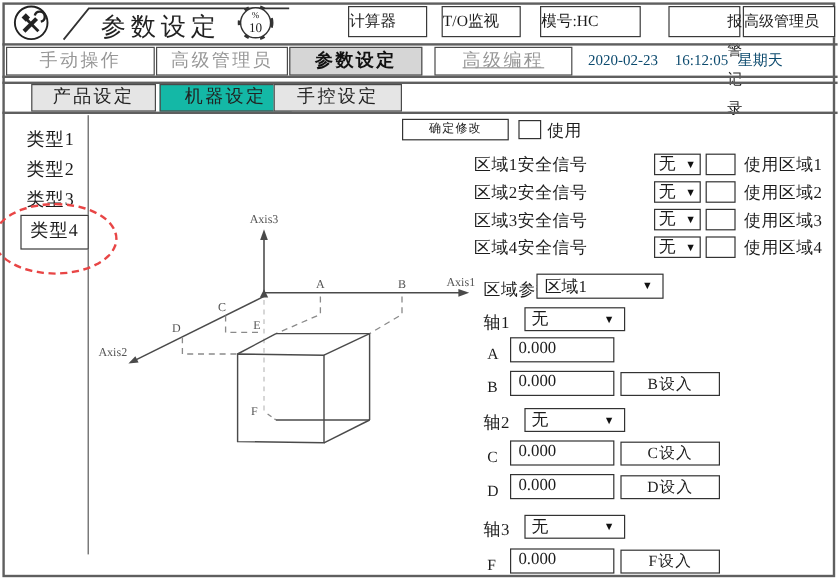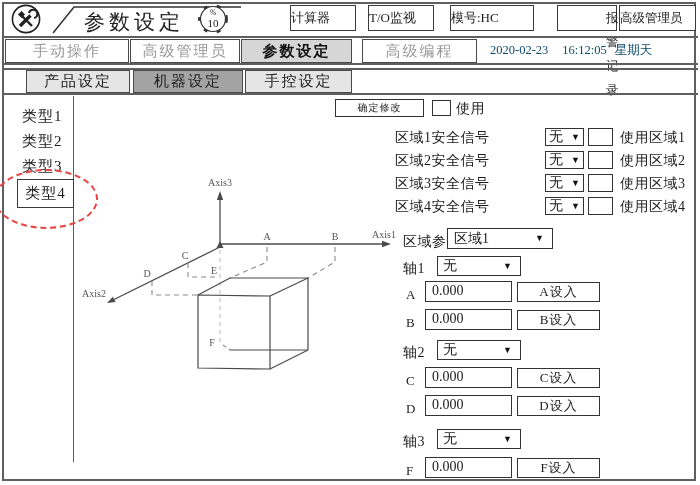--- a/index.html
+++ b/index.html
@@ -9,21 +9,21 @@
   .frame{position:absolute;left:2px;top:2px;width:694px;height:479px;border:2px solid #5f5f5f;box-sizing:border-box;}
   .hline{position:absolute;left:2px;width:696px;height:0;border-top:2px solid #5f5f5f;}
   .vline{position:absolute;width:0;border-left:1.5px solid #5a5a5a;}
   .topbtn{position:absolute;top:5px;height:26px;line-height:24px;border:1.5px solid #3a3a3a;
           background:#fff;text-align:left;font-size:13px;box-sizing:border-box;cursor:default;}
   .tab{position:absolute;top:39px;height:24px;line-height:22px;border:1.5px solid #4a4a4a;
        background:#fff;text-align:center;font-size:15px;color:#979797;box-sizing:border-box;letter-spacing:2px;}
   .tab.sel{background:#d6d6d6;color:#111;font-weight:bold;}
   .subtab{position:absolute;top:70px;height:23px;line-height:21px;border:1.5px solid #4a4a4a;
        background:#e5e5e5;text-align:center;font-size:15px;color:#222;box-sizing:border-box;letter-spacing:2px;}
-  .subtab.sel{background:#a3a3a3;}
+  .subtab.sel{background:#14b8a6;}
   .sideitem{position:absolute;left:22px;font-size:15px;letter-spacing:1px;}
   .lbl{position:absolute;font-size:14px;white-space:nowrap;letter-spacing:0.5px;}
   .dd{position:absolute;display:flex;align-items:center;justify-content:space-between;
       padding:0 3px;border:1.5px solid #333;background:#fff;font-size:14px;box-sizing:border-box;}
   .arr{font-size:9px;color:#111;line-height:1;}
   .chk{position:absolute;border:1.5px solid #333;background:#fff;box-sizing:border-box;}
   .inp{position:absolute;border:1.5px solid #333;background:#fff;font-size:14px;
        padding-left:6px;box-sizing:border-box;line-height:18px;}
   .setbtn{position:absolute;border:1.5px solid #333;background:#fff;text-align:center;
        font-size:13px;box-sizing:border-box;line-height:17px;letter-spacing:1px;}
@@ -64,32 +64,32 @@
   <div class="topbtn" style="left:368px;width:66px;">T/O监视</div>
   <div class="topbtn" style="left:450px;width:84px;">模号:HC</div>
   <div class="topbtn" style="left:557px;width:60px;font-size:12.5px;padding-left:48px;">报警记录</div>
   <div class="topbtn" style="left:619px;width:77px;font-size:12.5px;">高级管理员</div>
 
   <div class="hline" style="top:36px;"></div>
 
   <div class="tab" style="left:5px;width:124px;">手动操作</div>
   <div class="tab" style="left:130px;width:110px;">高级管理员</div>
   <div class="tab sel" style="left:241px;width:111px;">参数设定</div>
-  <div class="tab" style="left:362px;width:115px;">高级编程</div>
+  <div class="tab" style="left:362px;width:115px;text-decoration:underline;">高级编程</div>
 
   <div class="dtime" style="left:490px;top:42px;">
     <span>2020-02-23</span><span style="display:inline-block;width:14px;"></span><span>16:12:05</span><span style="display:inline-block;width:8px;"></span><span>星期天</span>
   </div>
 
   <div class="hline" style="top:63px;"></div>
   <div class="hline" style="top:68px;"></div>
 
   <div class="subtab" style="left:26px;width:104px;">产品设定</div>
   <div class="subtab sel" style="left:133px;width:110px;">机器设定</div>
-  <div class="subtab" style="left:245px;width:107px;">手控设定</div>
+  <div class="subtab" style="left:228px;width:107px;">手控设定</div>
 
   <div class="hline" style="top:93px;"></div>
 
   <div class="vline" style="left:73px;top:96px;height:366px;"></div>
   <div class="sideitem" style="top:107px;">类型1</div>
   <div class="sideitem" style="top:132px;">类型2</div>
   <div class="sideitem" style="top:157px;">类型3</div>
   <div class="abs" style="left:17px;top:179px;width:57px;height:29px;border:1.5px solid #3a3a3a;text-align:center;line-height:26px;font-size:15px;letter-spacing:1px;background:#fff;">类型4</div>
   <div class="ellipse" style="left:-6px;top:169px;width:100px;height:56px;"></div>
 
@@ -176,21 +176,20 @@
       <span class="arr">▼</span>
   </div>
 
   <div class="lbl" style="left:403px;top:260px;">轴1</div>
   <div class="dd" style="left:437px;top:256px;width:84px;height:20px;padding:0 8px 0 5px;">
     <span>无</span>
       <span class="arr">▼</span>
   </div>
   <div class="lbl" style="left:406px;top:287px;font-size:13px;">A</div>
   <div class="inp" style="left:425px;top:281px;width:87px;height:21px;">0.000</div>
-  <div class="setbtn" style="left:517px;top:282px;width:83px;height:20px;">A设入</div>
   <div class="lbl" style="left:406px;top:315px;font-size:13px;">B</div>
   <div class="inp" style="left:425px;top:309px;width:87px;height:21px;">0.000</div>
   <div class="setbtn" style="left:517px;top:310px;width:83px;height:20px;">B设入</div>
 
   <div class="lbl" style="left:403px;top:344px;">轴2</div>
   <div class="dd" style="left:437px;top:340px;width:84px;height:20px;padding:0 8px 0 5px;">
     <span>无</span>
       <span class="arr">▼</span>
   </div>
   <div class="lbl" style="left:406px;top:373px;font-size:13px;">C</div>

